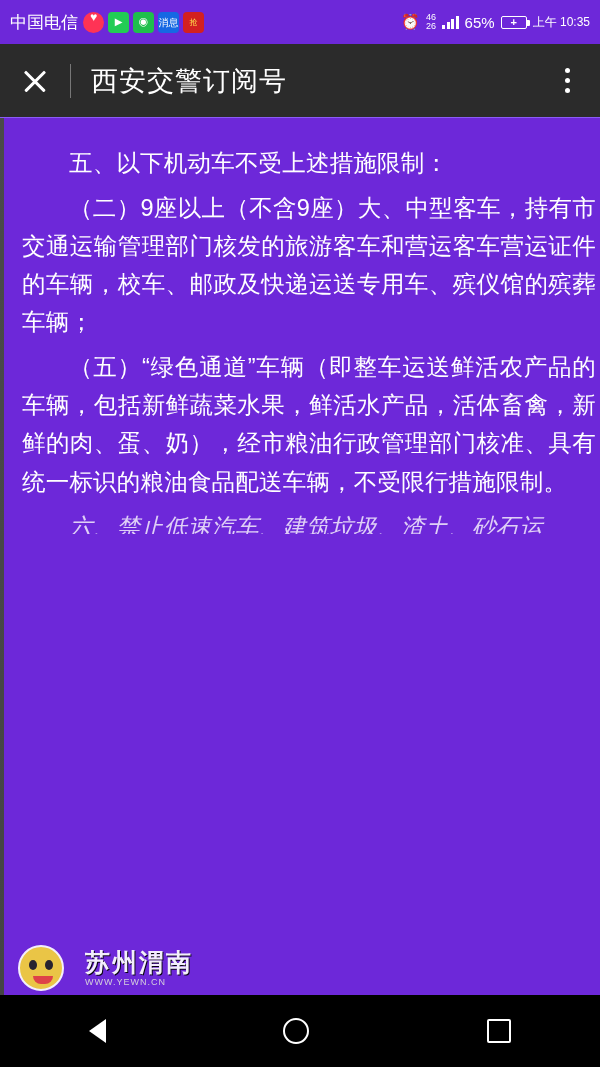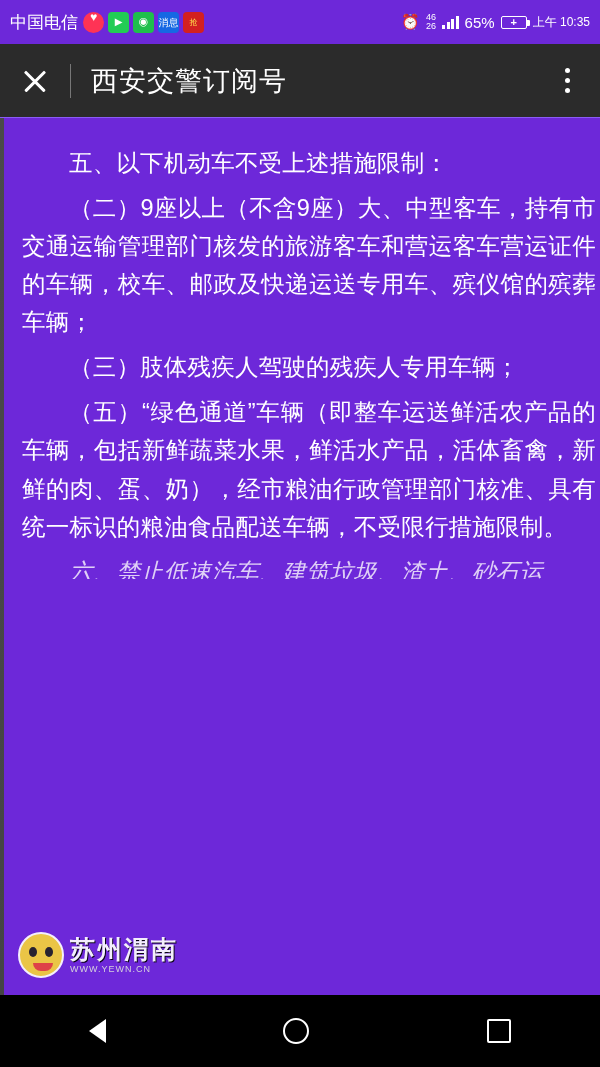--- a/index.html
+++ b/index.html
@@ -119,22 +119,22 @@
   .faded { opacity: 0.78; }
 
   
   .scroll-edge {
     position:absolute; left:0; top:0; width:4px; height:100%;
     background: linear-gradient(#4a4a4a,#444);
   }
 
   
   .watermark {
-    position:absolute; left:18px; bottom:17px;
-    display:flex; align-items:center; gap:6px;
+    position:absolute; left:18px; bottom:4px;
+    display:flex; align-items:center; gap:21px;
     opacity:0.92;
   }
   .wm-face {
     width:46px; height:46px; border-radius:50%;
     background:#f5d33a; position:relative; border:2px solid #fff;
   }
   .wm-face::before{
     content:""; position:absolute; left:9px; top:13px; width:8px; height:10px;
     background:#222; border-radius:50%;
     box-shadow: 16px 0 0 #222;
@@ -206,21 +206,20 @@
         <i></i>
         <i></i>
       </div>
   </div>
 
   <div class="content">
     <div class="scroll-edge"></div>
 
     <p class="indent">五、以下机动车不受上述措施限制：</p>
     <p class="indent">（二）9座以上（不含9座）大、中型客车，持有市交通运输管理部门核发的旅游客车和营运客车营运证件的车辆，校车、邮政及快递运送专用车、殡仪馆的殡葬车辆；</p>
-    <p class="indent">（三）肢体残疾人驾驶的残疾人专用车辆；</p>
     <p class="indent">（五）“绿色通道”车辆（即整车运送鲜活农产品的车辆，包括新鲜蔬菜水果，鲜活水产品，活体畜禽，新鲜的肉、蛋、奶），经市粮油行政管理部门核准、具有统一标识的粮油食品配送车辆，不受限行措施限制。</p>
     <p class="indent clipped faded" style="height:26px;font-style:italic;">六、禁止低速汽车、建筑垃圾、渣土、砂石运</p>
 
     <div class="watermark">
       <div class="wm-face"></div>
       <div class="wm-text">
         <span class="wm-main">苏州渭南</span>
         <span class="wm-sub">WWW.YEWN.CN</span>
       </div>
     </div>

